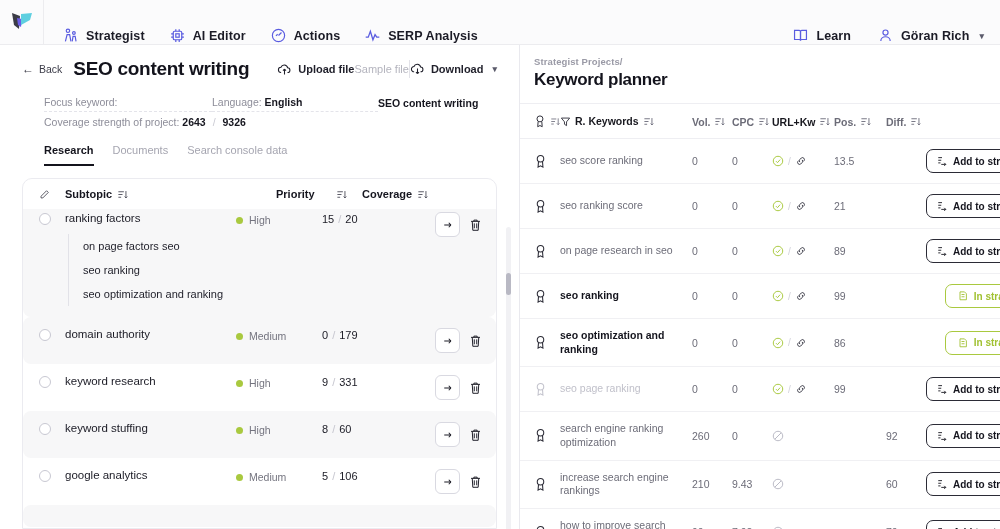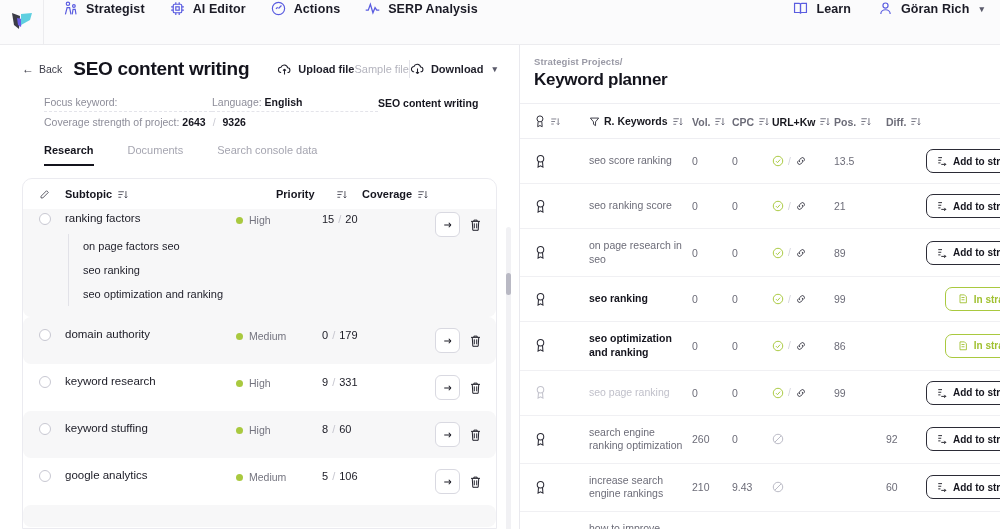--- a/index.html
+++ b/index.html
@@ -10,21 +10,21 @@
     color: #1e1e28;
     overflow: hidden;
   }
   .app { position: relative; width: 1000px; height: 529px; display: flex; flex-direction: column; }
 
   
   .topnav {
     height: 45px; min-height: 45px;
     background: #fbfbfc;
     border-bottom: 1px solid #ececef;
-    display: flex; align-items: flex-start;
+    display: flex; align-items: flex-end;
     padding: 0 16px 0 0;
   }
   .logo-box {
     width: 44px; height: 44px;
     display: flex; align-items: center; justify-content: center;
     border-right: 1px solid #ececef;
     margin-right: 18px;
   }
   .nav-items { display: flex; align-items: center; gap: 24px; flex: 1; }
   .nav-item {
@@ -70,21 +70,21 @@
     grid-template-columns: 168px 166px 1fr;
     row-gap: 0;
     font-size: 10.5px;
   }
   .meta-cell { padding: 3px 0; color: #8d8d99; border-bottom: 1px dashed #e4e4ea; white-space: nowrap;}
   .meta-cell.last { border-bottom: none; padding-top: 4px;}
   .meta-cell b { color: #16161f; font-weight: bold; }
   .meta-sep { color: #c9c9d2; padding: 0 4px; }
 
   .tabs {
-    display: flex; gap: 34px; margin: 13px 22px 0 22px;
+    display: flex; gap: 19px; margin: 13px 22px 0 22px;
     font-size: 11px; position: relative;
   }
   .tab { color: #a5a5b0; cursor: pointer; padding-bottom: 8px; }
   .tab.active { color: #14141d; font-weight: bold; border-bottom: 2px solid #14141d; }
 
   .table-card {
     margin: 12px 22px 0 22px;
     border: 1px solid #ebebf0; border-radius: 10px 10px 0 0;
     background: #fff; flex: 1; min-height: 0; position: relative;
     overflow: hidden;
@@ -162,21 +162,21 @@
     font-size: 10.5px; font-weight: bold; color: #18181f;
     border-bottom: 1px solid #eeeef2;
   }
   .kp-rows { flex: 1; overflow: hidden; }
   .kp-row {
     display: flex; align-items: center; padding: 10px 10px 10px 14px;
     border-bottom: 1px solid #f0f0f3; min-height: 40px;
   }
   .k-medal { width: 26px; display:flex; align-items:center; color:#2b2b36;}
   .k-medal.dim { color: #c3c3cd; }
-  .k-kw { width: 132px; font-size: 10.5px; color: #6c6c78; line-height: 1.3; padding-right:6px;padding-left:29px;}
+  .k-kw { width: 132px; font-size: 10.5px; color: #6c6c78; line-height: 1.3; padding-right:6px;}
   .k-kw.strong { color: #14141d; font-weight: bold; }
   .k-kw.dim { color: #c0c0ca; }
   .k-vol { width: 40px; font-size: 10.5px; color: #6c6c78; }
   .k-cpc { width: 40px; font-size: 10.5px; color: #6c6c78; }
   .k-url { width: 62px; display: flex; align-items: center; gap: 4px; }
   .k-url .sl { color: #d3d3db; font-size: 10px; }
   .k-pos { width: 52px; font-size: 10.5px; color: #6c6c78; }
   .k-diff { width: 40px; font-size: 10.5px; color: #6c6c78; text-align:left; }
   .k-act { flex: 1; display: flex; justify-content: flex-end; padding-right: 4px;}
   .btn-add {

